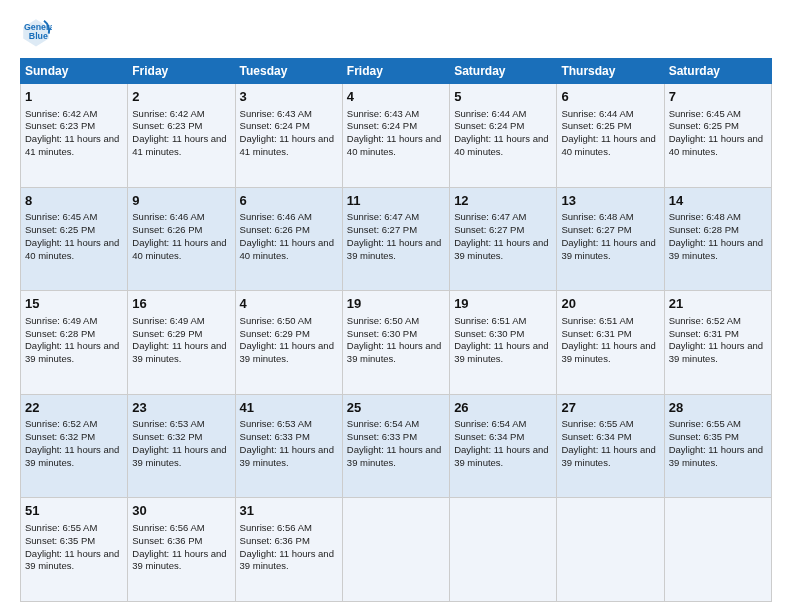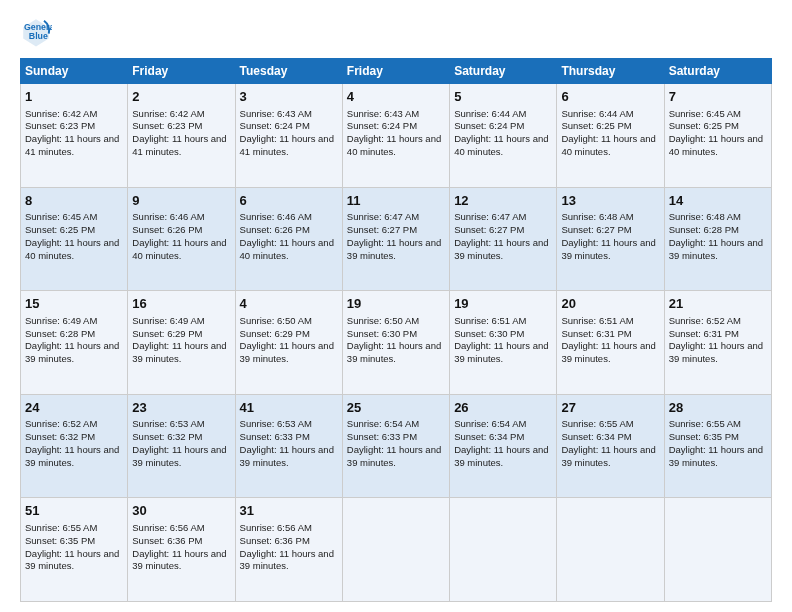--- a/index.html
+++ b/index.html
@@ -251,21 +251,21 @@
           </td>
           <td>
             <span class="day-num">21</span>
             <span style="display: block;">Sunrise: 6:52 AM</span>
             <span style="display: block;">Sunset: 6:31 PM</span>
             <span style="display: block;">Daylight: 11 hours and 39 minutes.</span>
           </td>
         </tr>
         <tr>
           <td>
-            <span class="day-num">24</span>
+            <span class="day-num">22</span>
             <span style="display: block;">Sunrise: 6:52 AM</span>
             <span style="display: block;">Sunset: 6:32 PM</span>
             <span style="display: block;">Daylight: 11 hours and 39 minutes.</span>
           </td>
           <td>
             <span class="day-num">23</span>
             <span style="display: block;">Sunrise: 6:53 AM</span>
             <span style="display: block;">Sunset: 6:32 PM</span>
             <span style="display: block;">Daylight: 11 hours and 39 minutes.</span>
           </td>

